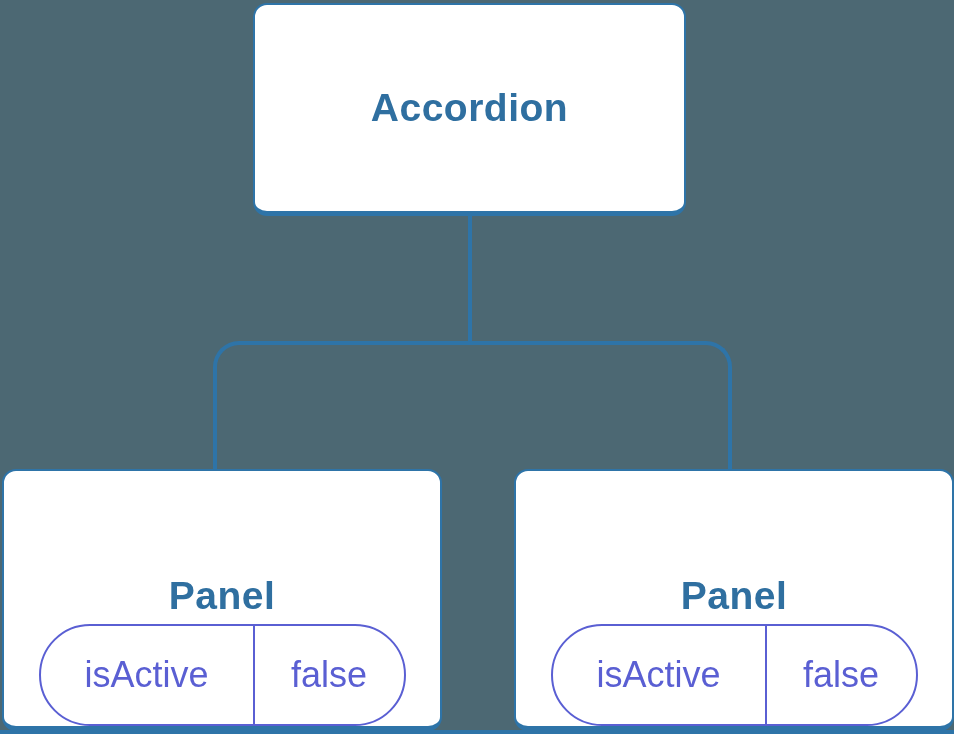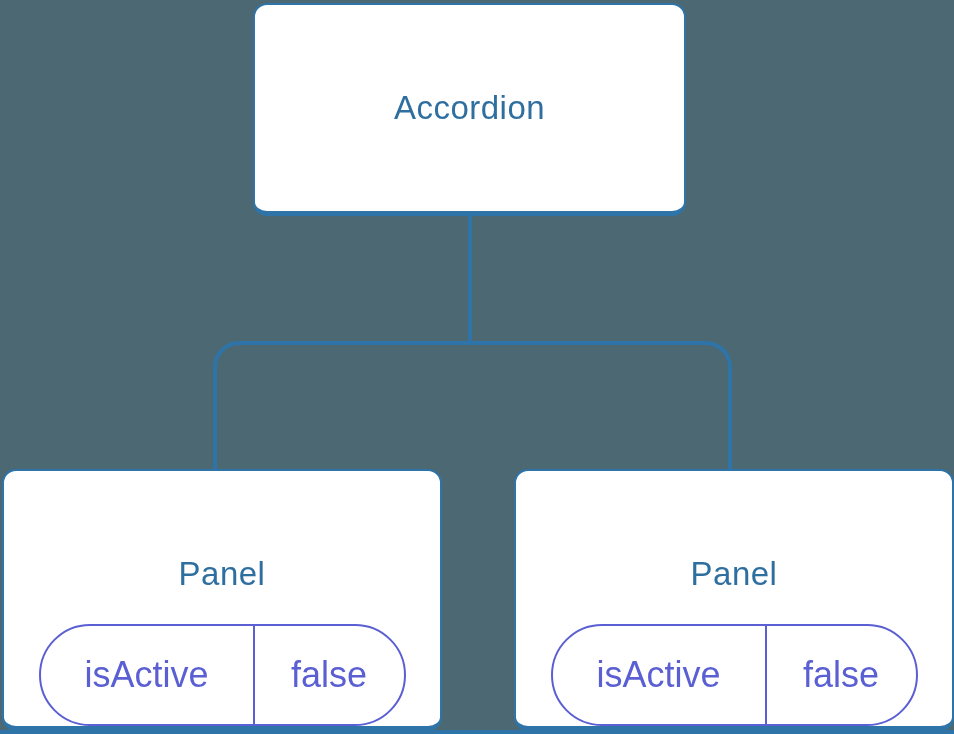--- a/index.html
+++ b/index.html
@@ -28,23 +28,23 @@
     justify-content: flex-end;
   }
   .card.root-card {
     left: 253px; top: 3px;
     width: 433px; height: 213px;
     justify-content: center;
   }
   .card.panel-left  { left: 2px;   top: 469px; width: 440px; height: 262px; padding-top: 42px; }
   .card.panel-right { left: 514px; top: 469px; width: 440px; height: 262px; padding-top: 42px; }
   .card-title {
-    font-size: 33px;
+    font-size: 39px;
     line-height: 56px;
-    font-weight: 400;
+    font-weight: 700;
     letter-spacing: 0.5px;
     color: var(--title, #2F6FA0);
     white-space: nowrap;
   }
   
   .stem {
     position: absolute;
     left: 468px; top: 216px;
     width: 4px; height: 129px;
     background: var(--blue, #2E74A8);
@@ -55,21 +55,20 @@
     left: 213px; top: 341px;
     width: 519px; height: 128px;
     border: 4px solid var(--blue, #2E74A8);
     border-bottom: none;
     border-top-left-radius: 26px;
     border-top-right-radius: 26px;
   }
   
   .pill {
     box-sizing: border-box;
-    margin-top: 22px;
     width: 367px; height: 102px;
     border: 2px solid var(--purple, #5A5FD3);
     border-radius: 51px;
     display: flex;
     align-items: stretch;
     overflow: hidden;
     background: var(--fill, #FFFFFF);
   }
   .pill-cell {
     display: flex;

